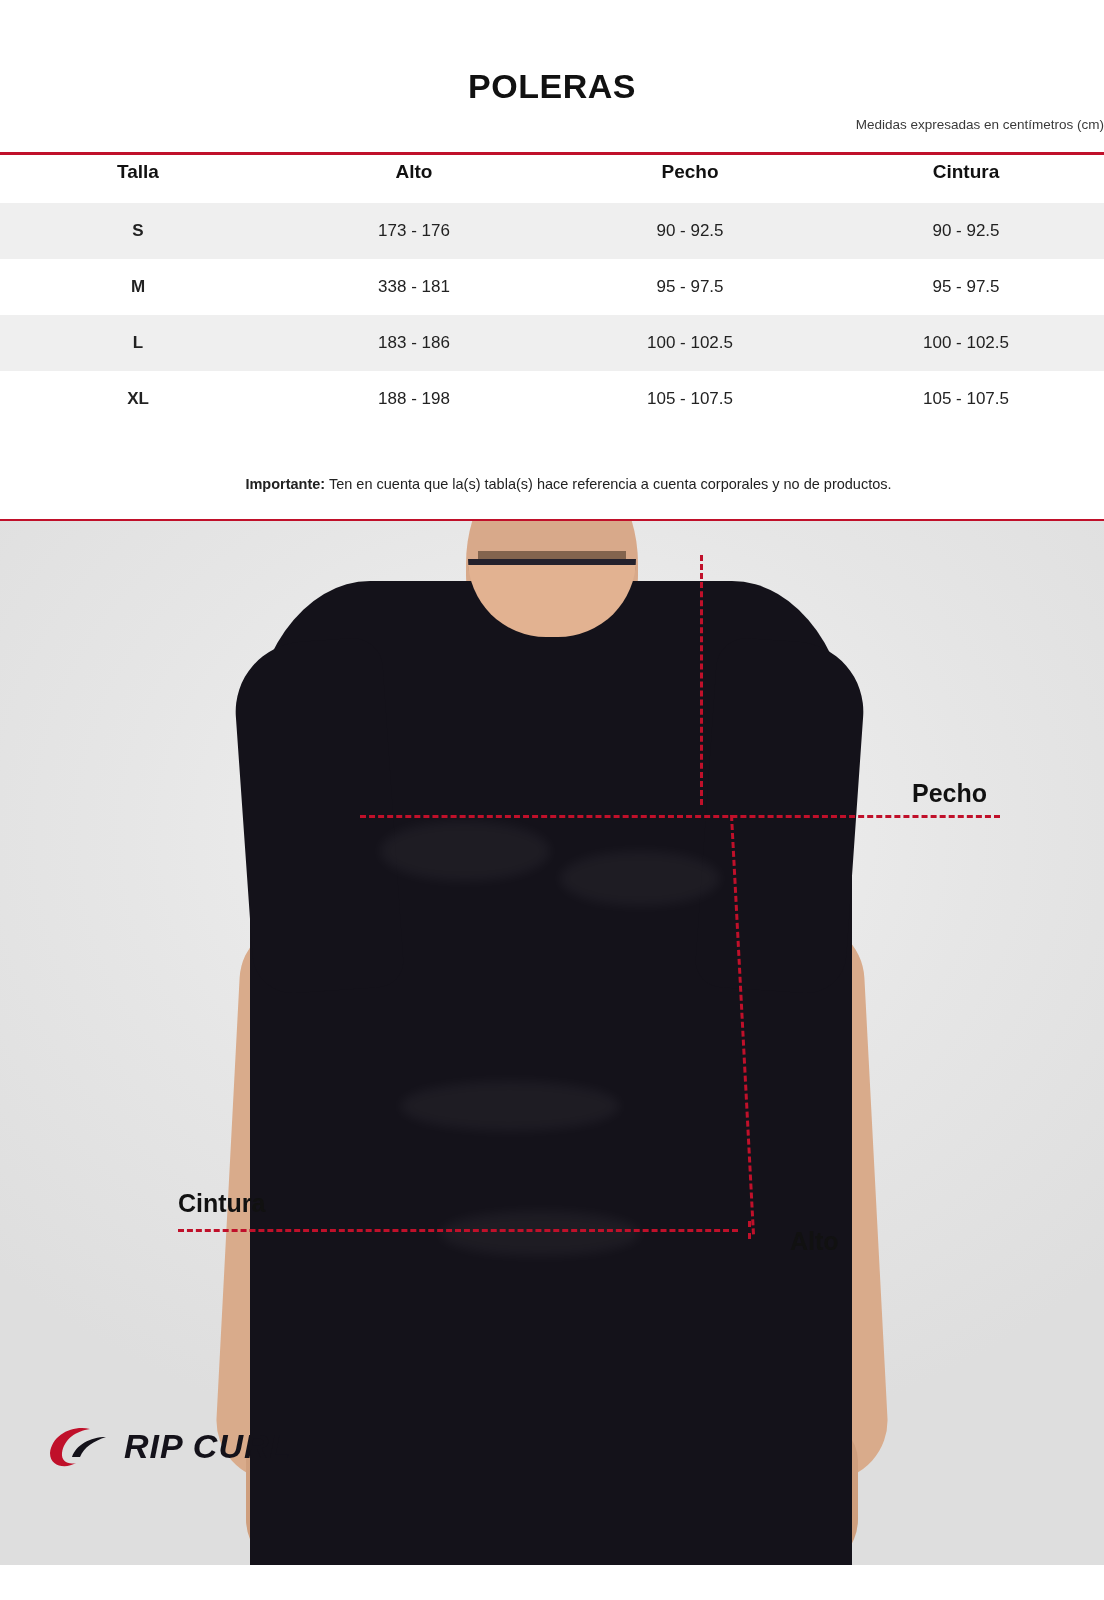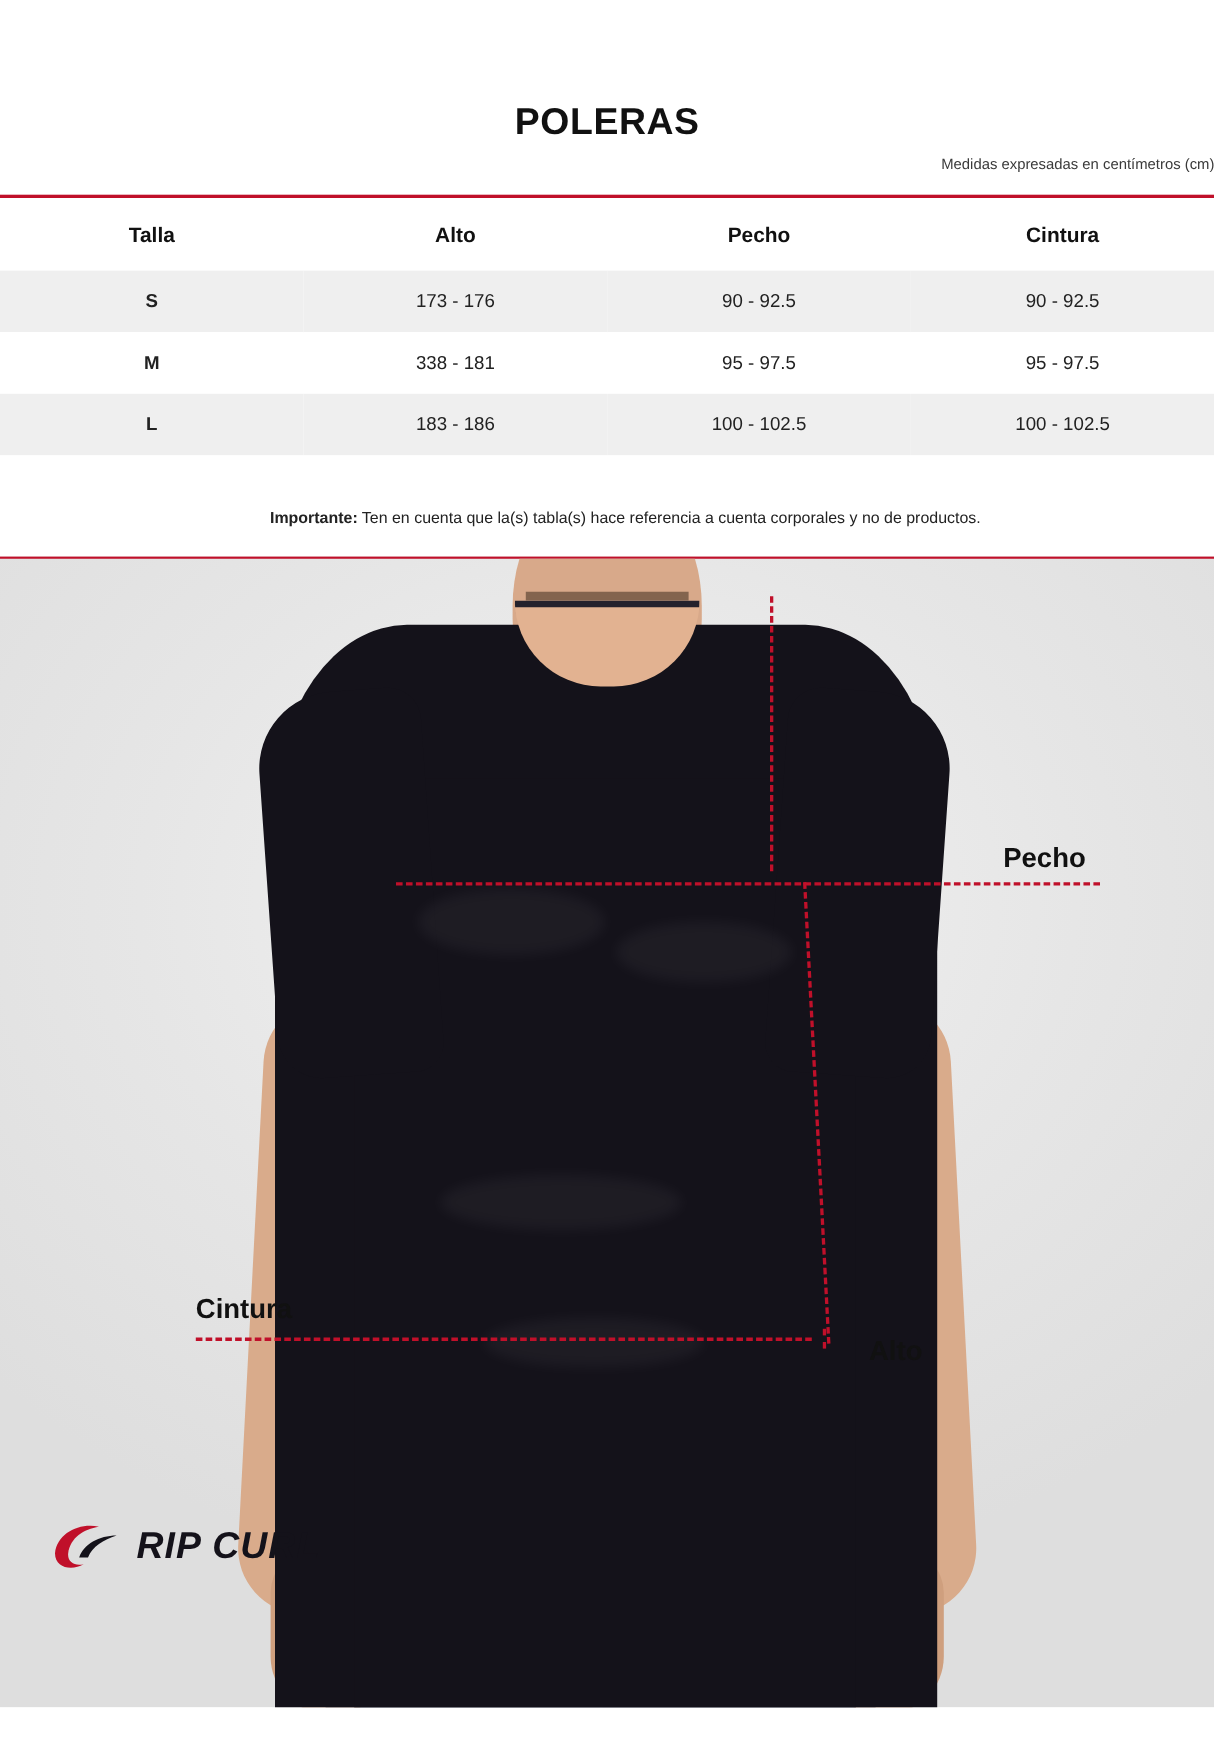--- a/index.html
+++ b/index.html
@@ -16,21 +16,21 @@
     position: relative;
   }
 
   
   .sheet-title {
     text-align: center;
     font-size: 34px;
     font-weight: bold;
     letter-spacing: 0.5px;
     margin: 0;
-    padding-top: 92px;
+    padding-top: 67px;
     color: #111;
   }
   .sheet-subtitle {
     text-align: right;
     font-size: 13.5px;
     color: #3a3a3a;
     margin: 0;
     padding-top: 11px;
   }
 
@@ -44,21 +44,21 @@
   
   table.size-table {
     width: 100%;
     border-collapse: collapse;
     table-layout: fixed;
   }
   table.size-table th {
     font-size: 19px;
     font-weight: bold;
     color: #111;
-    padding: 24px 0 20px 0;
+    padding: 6px 0 20px 0;
     background: #ffffff;
     text-align: center;
   }
   table.size-table td {
     font-size: 17px;
     color: #222;
     text-align: center;
     padding: 18px 0;
   }
   table.size-table td.size-cell {
@@ -269,21 +269,21 @@
     font-size: 25px;
     font-weight: bold;
     color: #111;
     white-space: nowrap;
   }
 
   
   .logo {
     position: absolute;
     left: 46px;
-    bottom: 124px;
+    bottom: 96px;
     display: flex;
     align-items: center;
     gap: 6px;
   }
   .logo-text {
     font-family: "Liberation Sans", sans-serif;
     font-style: italic;
     font-weight: bold;
     font-size: 34px;
     letter-spacing: 1px;
@@ -317,20 +317,26 @@
       <td class="size-cell">M</td>
       <td>338 - 181</td>
       <td>95 - 97.5</td>
       <td>95 - 97.5</td>
     </tr>
     <tr class="odd">
       <td class="size-cell">L</td>
       <td>183 - 186</td>
       <td>100 - 102.5</td>
       <td>100 - 102.5</td>
+    </tr>
+    <tr class="even">
+      <td class="size-cell">XL</td>
+      <td>188 - 198</td>
+      <td>105 - 107.5</td>
+      <td>105 - 107.5</td>
     </tr>
   </tbody>
 </table>
 
 <div class="note-wrap">
   <span class="note">
     <b>Importante:</b><span> Ten en cuenta que la(s) tabla(s) hace referencia a cuenta corporales y no de productos.</span>
   </span>
 </div>
 

